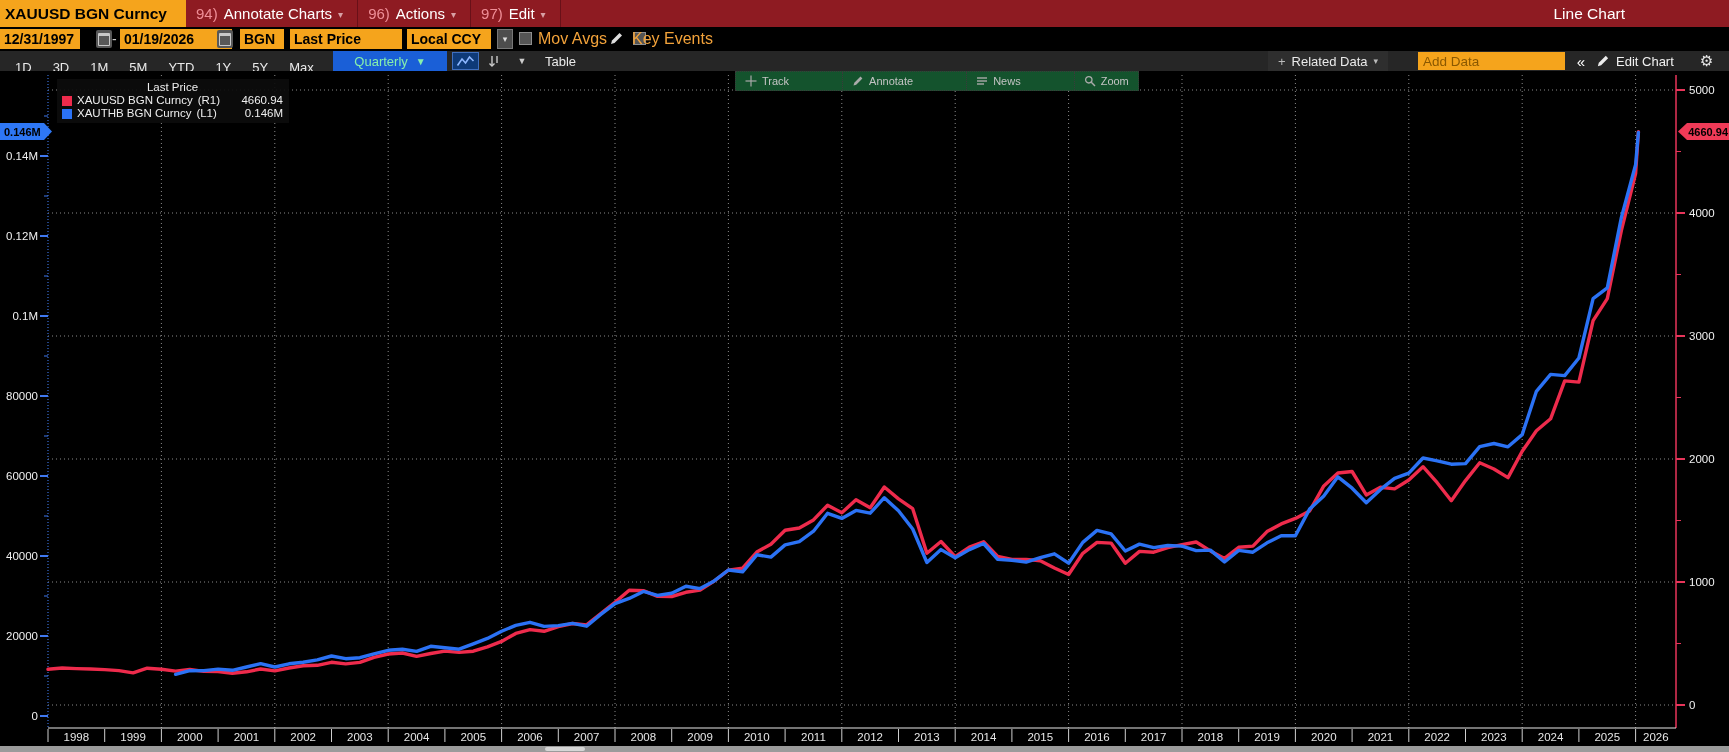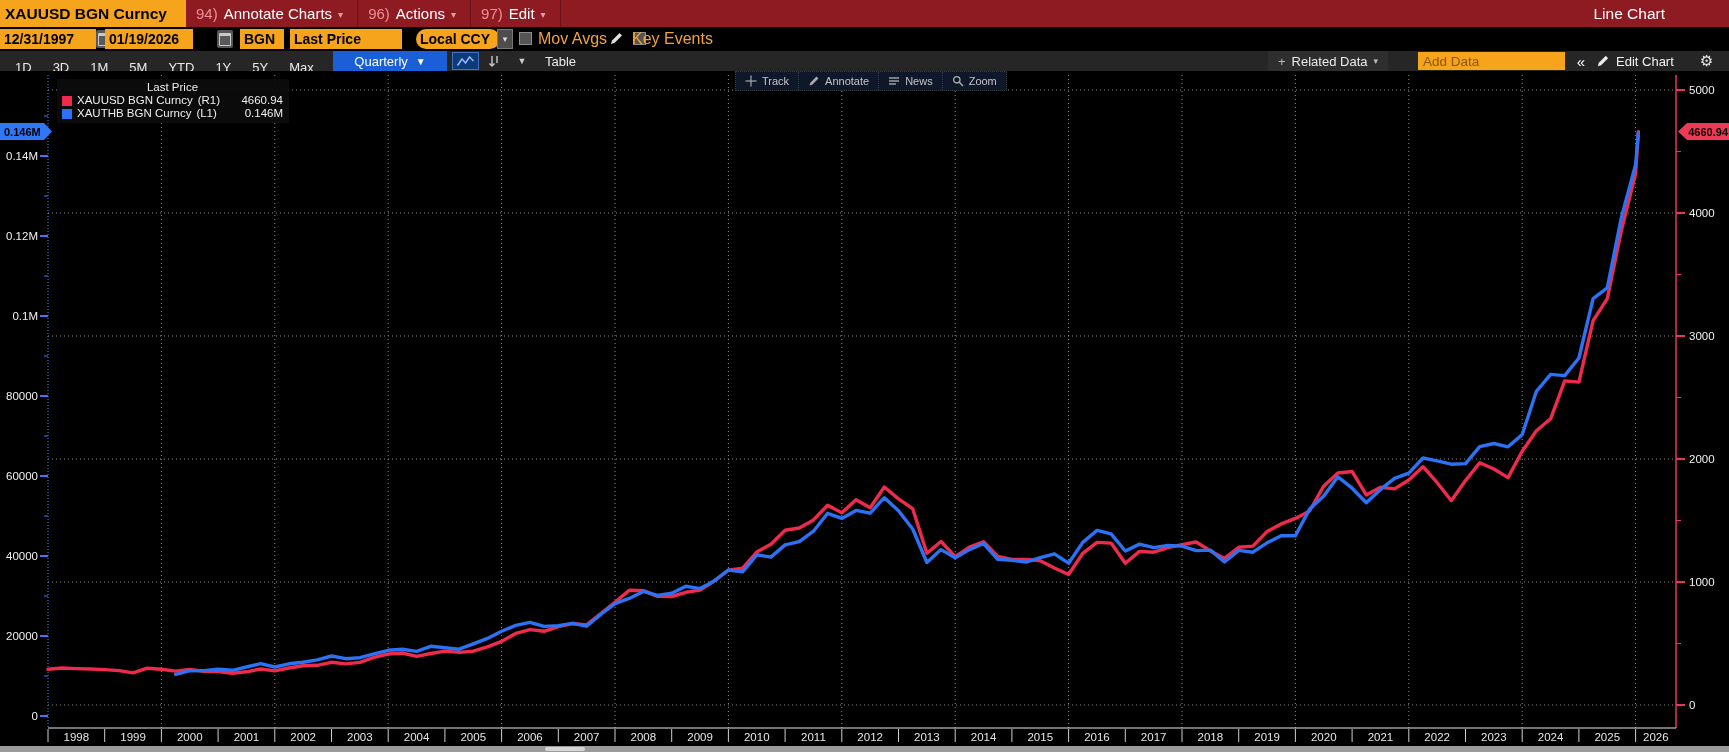--- a/index.html
+++ b/index.html
@@ -4,62 +4,62 @@
 <style>
   html,body{margin:0;padding:0;background:#000;width:1729px;height:752px;overflow:hidden;
     font-family:"Liberation Sans",sans-serif;-webkit-font-smoothing:antialiased;}
   .screen{position:absolute;inset:0;width:1729px;height:752px;background:#000;}
   
   .row1{position:absolute;left:0;top:0;width:1729px;height:27px;background:#8e1b22;display:flex;align-items:stretch;}
   .secbox{background:#f5a41c;color:#000;font-size:15.5px;font-weight:bold;width:186px;display:flex;align-items:center;padding-left:5px;box-sizing:border-box;}
   .menu{display:flex;align-items:center;padding:0 14px 0 10px;border-right:1px solid #691018;color:#fff;font-size:15px;gap:6px;cursor:default;}
   .menu .num{color:#ef8e97;}
   .menu .chev{color:#d8a0a5;font-size:10px;margin-top:2px;}
-  .viewtitle{margin-left:auto;margin-right:64px;display:flex;align-items:center;color:#fff;font-size:15.5px;}
+  .viewtitle{margin-left:auto;margin-right:104px;display:flex;align-items:center;color:#fff;font-size:15.5px;}
   
   .row2{position:absolute;left:0;top:27px;width:1729px;height:24px;background:#000;}
   .row2 .obox{position:absolute;top:2px;height:20px;background:#f5a41c;color:#000;font-size:14px;font-weight:bold;display:flex;align-items:center;padding-left:4px;box-sizing:border-box;}
-  .f-date1{left:0;width:96px;}
+  .f-date1{left:0;width:80px;}
   .f-cal1{left:96px;}
   .f-dash{position:absolute;left:112px;top:2px;height:20px;color:#ccc;display:flex;align-items:center;font-size:14px;}
-  .f-date2{left:105px;width:88px;}
+  .f-date2{left:120px;width:112px;}
   .f-cal2{left:217px;}
   .f-bgn{left:240px;width:44px;}
   .f-lastprice{left:290px;width:112px;}
-  .f-ccy{left:416px;width:84px;border-radius:10px;}
+  .f-ccy{left:407px;width:84px;}
   .ddbtn{position:absolute;left:497px;top:2px;width:16px;height:20px;background:#4d4d4d;border:1px solid #777;box-sizing:border-box;color:#ddd;font-size:9px;display:flex;align-items:center;justify-content:center;}
   .calicon{position:absolute;top:3px;width:16px;height:18px;background:#585858;border-radius:2px;display:flex;align-items:center;justify-content:center;}
   .calicon .glyph{width:10px;height:9px;border:1.5px solid #c9c9c9;border-top:3px solid #c9c9c9;border-radius:1px;}
   .cb{position:absolute;top:5px;width:13px;height:13px;background:#555;border:1px solid #8e8e8e;box-sizing:border-box;}
   .cb1{left:519px;} .cb2{left:633px;}
   .olabel{position:absolute;top:2px;height:20px;display:flex;align-items:center;color:#f2a23a;font-size:16px;}
   .l-mov{left:538px;} .l-key{left:632px;}
   .pencil2{position:absolute;left:609px;top:4px;}
   
   .row3{position:absolute;left:0;top:51px;width:1729px;height:20px;background:#262626;color:#eaeaea;font-size:13px;}
   .rngwrap{position:absolute;left:10px;top:0;height:32px;display:flex;gap:11px;align-items:center;}
   .rng{padding:0 5px;cursor:default;}
-  .qbtn{position:absolute;left:333px;top:0;width:114px;height:20px;background:#1a5fd7;color:#ffffff;display:flex;align-items:center;justify-content:center;gap:8px;font-size:13px;}
+  .qbtn{position:absolute;left:333px;top:0;width:114px;height:20px;background:#1a5fd7;color:#86efac;display:flex;align-items:center;justify-content:center;gap:8px;font-size:13px;}
   .qbtn .tri{font-size:10px;}
   .iconbtn{position:absolute;top:1px;height:18px;display:flex;align-items:center;justify-content:center;box-sizing:border-box;}
   .ib-line{left:452px;width:27px;background:#0e3a78;border:1px solid #3f6fbf;}
   .ib-axes{left:483px;width:22px;color:#ccc;}
   .ib-dd{left:509px;width:26px;color:#ccc;font-size:9px;}
   .tablebtn{position:absolute;left:545px;top:0;height:20px;display:flex;align-items:center;}
   .relbtn{position:absolute;left:1268px;top:0;height:20px;display:flex;align-items:center;gap:6px;background:#2e2e2e;padding:0 10px;}
   .relbtn .plus{color:#bbb;} .relbtn .chev{font-size:9px;color:#bbb;}
   .adddata{position:absolute;left:1418px;top:1px;width:147px;height:18px;background:#f5a41c;border:none;color:#8a5800;font-size:13.5px;padding:0 5px;box-sizing:border-box;font-family:"Liberation Sans",sans-serif;}
   .adddata::placeholder{color:#8a5800;opacity:1;}
   .collapsebtn{position:absolute;left:1570px;top:0;width:22px;height:20px;display:flex;align-items:center;justify-content:center;font-size:15px;color:#fff;}
   .editbtn{position:absolute;left:1596px;top:0;height:20px;display:flex;align-items:center;gap:6px;color:#f2f2f2;}
   .gearbtn{position:absolute;left:1700px;top:0;height:20px;display:flex;align-items:center;color:#e8e8e8;font-size:15px;font-family:"DejaVu Sans",sans-serif;}
   
   .chartwrap{position:absolute;left:0;top:71px;width:1729px;height:681px;background:#000;}
   svg.canvas{position:absolute;left:0;top:0;}
-  .minibar{position:absolute;left:735px;top:0px;height:18px;display:flex;background:#0f172a;border:1px dotted #3a3a3a;}
+  .minibar{position:absolute;left:735px;top:0px;height:18px;display:flex;background:#14532d;border:1px dotted #3a3a3a;gap:44px;}
   .mini{display:flex;align-items:center;gap:5px;padding:0 9px;color:#c4c4c4;font-size:11px;border-left:1px dotted #3a3a3a;}
   .mini:first-child{border-left:none;}
   .legend{position:absolute;left:57px;top:8px;width:232px;height:44px;background:rgba(12,12,12,0.92);color:#eee;font-size:11.5px;padding:2px 6px 2px 5px;box-sizing:border-box;}
   .legend .ltitle{text-align:center;margin-bottom:1px;}
   .lrow{display:flex;align-items:center;gap:5px;line-height:13px;}
   .swatch{width:10px;height:10px;flex:none;}
   .lval{margin-left:auto;}
   .marker{position:absolute;height:17px;font-size:11px;font-weight:bold;color:#000;display:flex;align-items:center;}
   .mleft{left:0;top:52px;width:52px;background:#2e77f5;padding-left:4px;box-sizing:border-box;
     clip-path:polygon(0 0,44px 0,52px 50%,44px 100%,0 100%);}

